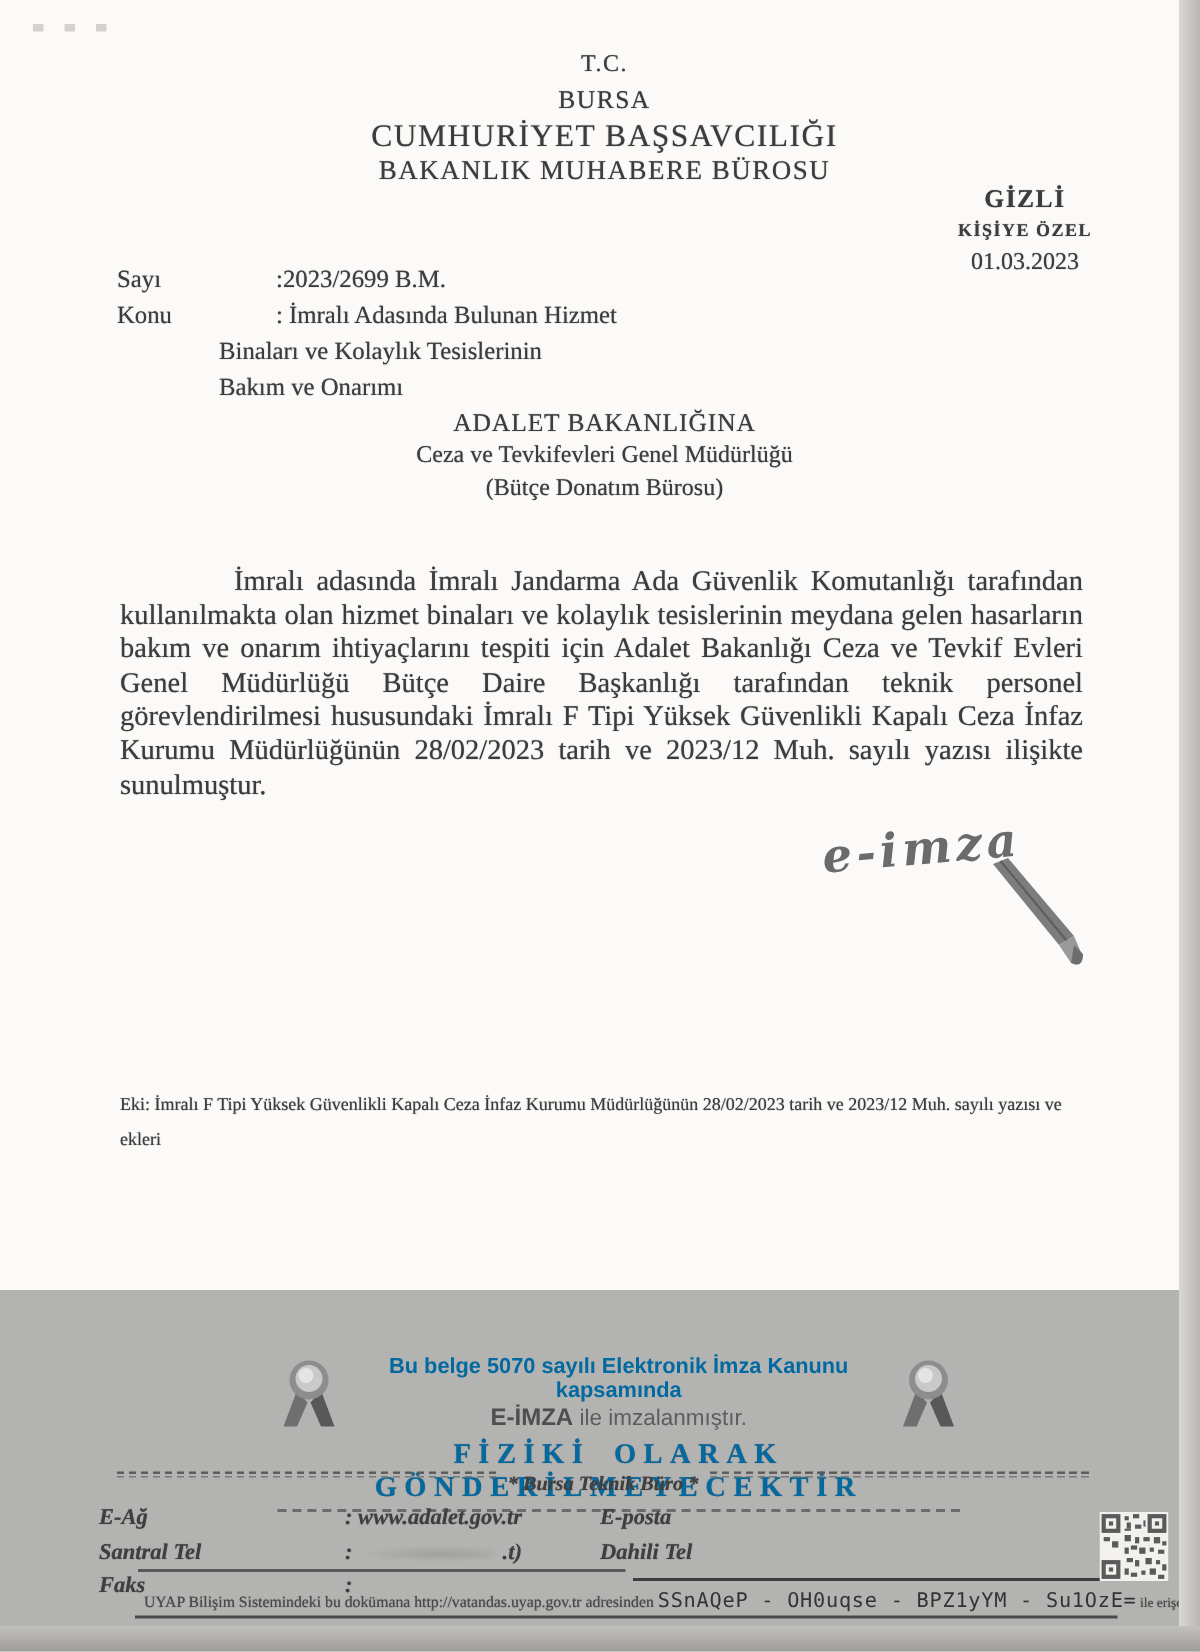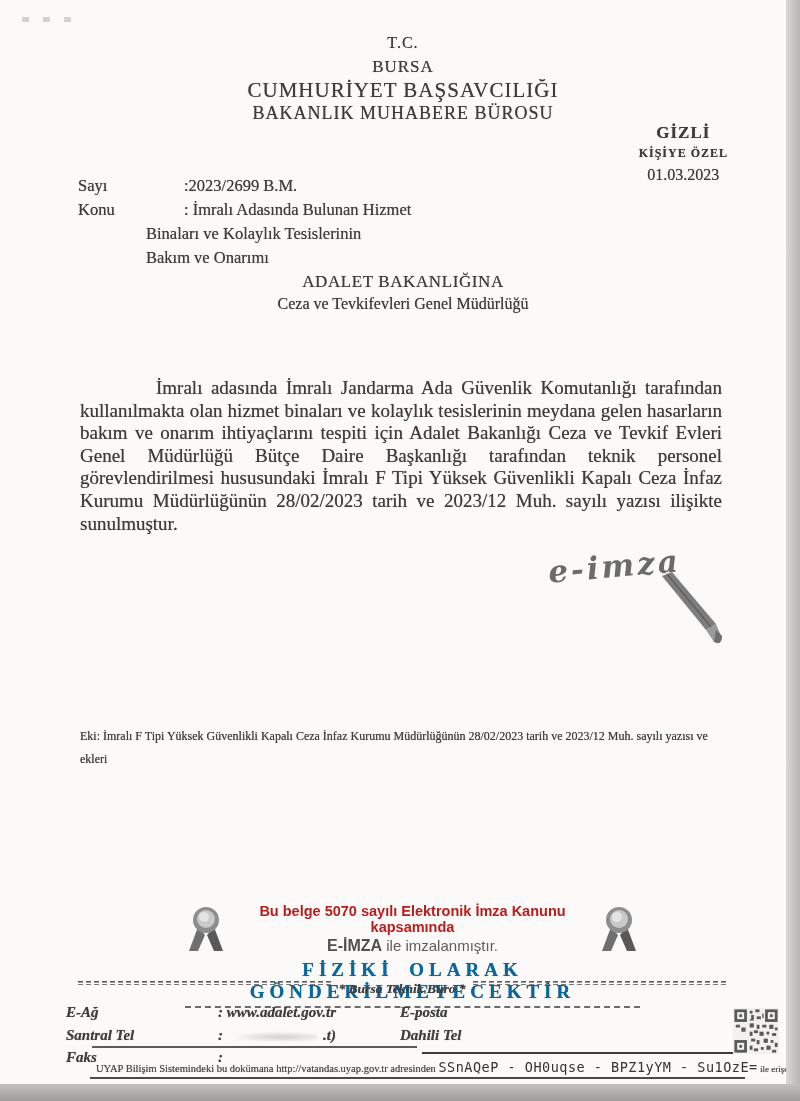--- a/index.html
+++ b/index.html
@@ -4,21 +4,21 @@
 <style>
   * { margin:0; padding:0; box-sizing:border-box; }
   html,body { width:800px; height:1101px; }
   body {
     position:relative;
     font-family:"Liberation Serif", serif;
     background:#b3b3b1;
     overflow:hidden;
   }
   .paper {
-    position:absolute; left:0; top:0; width:786px; height:1084px;
+    position:absolute; left:0; top:0; width:786px; height:860px;
     background:#fbfaf8;
     color:#3c3c3c;
   }
   .scan-edge-right {
     position:absolute; top:0; right:0; width:14px; height:1101px;
     background:linear-gradient(90deg,#d9d8d5,#b7b6b3);
   }
   .scan-edge-bottom {
     position:absolute; left:0; bottom:0; width:800px; height:17px;
     background:linear-gradient(180deg,#c2c1be,#9d9c99);
@@ -72,42 +72,42 @@
   }
   .sig-pen { position:absolute; left:110px; top:24px; }
 
   
   .att { position:absolute; left:80px; right:60px; top:725px; font-size:12px; line-height:23px; }
 
   
   .stamp { position:absolute; left:185px; top:903px; width:455px; text-align:center; }
   .stamp-row { display:flex; align-items:center; justify-content:space-between; }
   .stamp-txt { flex:1; padding:0 6px; }
-  .stamp-l1 { font-family:"Liberation Sans", sans-serif; font-weight:bold; font-size:14.5px; color:#b91c1c; }
+  .stamp-l1 { font-family:"Liberation Sans", sans-serif; font-weight:bold; font-size:14.5px; color:#0369a1; }
   .stamp-l2 { font-family:"Liberation Sans", sans-serif; font-size:15px; color:#5d5d5d; margin-top:2px; }
   .stamp-l2 b { font-size:16px; color:#4f4f4f; }
   .stamp-l3 {
     margin-top:4px; font-weight:bold; font-size:19px; color:#0369a1;
     letter-spacing:5px; word-spacing:6px;
     border-bottom:2px dashed #6b6b6b; padding-bottom:3px;
   }
 
   
   .divider { position:absolute; left:78px; right:60px; top:981px; display:flex; }
   .dash-line { flex:1; height:4px;
     background:
       repeating-linear-gradient(90deg,#5a5a5a 0 5px, transparent 5px 8px) 0 0/100% 1.6px no-repeat,
       repeating-linear-gradient(90deg,#7a7a7a 0 5px, transparent 5px 8px) 0 2.6px/100% 1.4px no-repeat;
   }
   .divider-title { padding:0 7px; font-style:italic; font-weight:bold; font-size:13.5px; color:#3f3f3f; white-space:nowrap; }
 
   
   .ftr-row { position:absolute; font-style:italic; font-weight:bold; font-size:15px; color:#3f3f3f; }
   .ftr-label-1 { left:66px; }
-  .ftr-val-1 { left:218px; }
+  .ftr-val-1 { left:230px; }
   .ftr-label-2 { left:400px; }
   .row1 { top:1004px; }
   .row2 { top:1027px; }
   .row3 { top:1049px; }
   .smudge { display:inline-block; width:88px; height:10px; margin:0 6px;
     background:radial-gradient(ellipse at 60% 50%, rgba(120,120,120,.35), rgba(120,120,120,0) 70%); filter:blur(1px); vertical-align:middle; }
 
   .line-a { position:absolute; left:92px; top:1046px; width:325px; height:1.5px; background:#5a5a5a; }
   .line-b { position:absolute; left:422px; top:1052px; width:322px; height:2px; background:#3c3c3c; }
   .line-c { position:absolute; left:90px; top:1077px; width:655px; height:2px; background:#4a4a4a; }
@@ -148,20 +148,21 @@
     <div class="meta-row">
       <span class="meta-label fuzz">Konu</span>
       <span class="meta-value fuzz">: İmralı Adasında Bulunan Hizmet</span>
     </div>
     <div class="konu-cont fuzz">Binaları ve Kolaylık Tesislerinin</div>
     <div class="konu-cont fuzz">Bakım ve Onarımı</div>
   </div>
 
   <div class="center-col rcp1 fuzz">ADALET BAKANLIĞINA</div>
   <div class="center-col rcp2 fuzz">Ceza ve Tevkifevleri Genel Müdürlüğü</div>
+  <div class="center-col rcp3 fuzz">(Bütçe Donatım Bürosu)</div>
 
   <div class="body-par">
     <p class="main fuzz">İmralı adasında İmralı Jandarma Ada Güvenlik Komutanlığı tarafından kullanılmakta olan hizmet binaları ve kolaylık tesislerinin meydana gelen hasarların bakım ve onarım ihtiyaçlarını tespiti için Adalet Bakanlığı Ceza ve Tevkif Evleri Genel Müdürlüğü Bütçe Daire Başkanlığı tarafından teknik personel görevlendirilmesi hususundaki İmralı F Tipi Yüksek Güvenlikli Kapalı Ceza İnfaz Kurumu Müdürlüğünün 28/02/2023 tarih ve 2023/12 Muh. sayılı yazısı ilişikte sunulmuştur.</p>
   </div>
 
   <div class="sig">
     <span class="sig-text">e-imza</span>
     <svg class="sig-pen" width="80" height="75" viewBox="0 0 80 75">
       <polygon points="4,4 14,0 58,52 48,58" fill="#7d7d7d"></polygon>
       <polygon points="48,58 58,52 64,66 56,70" fill="#9a9a9a"></polygon>

